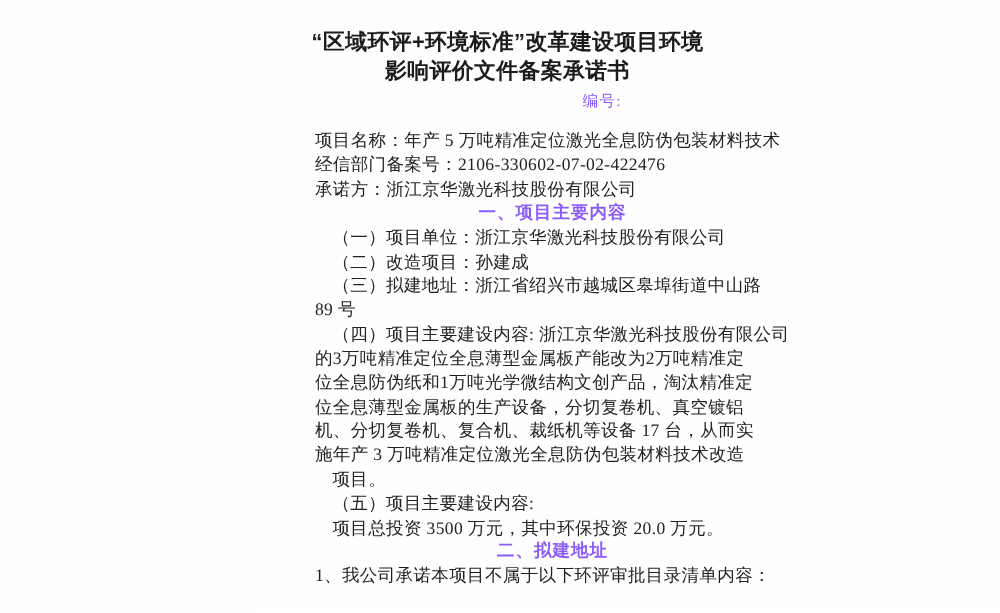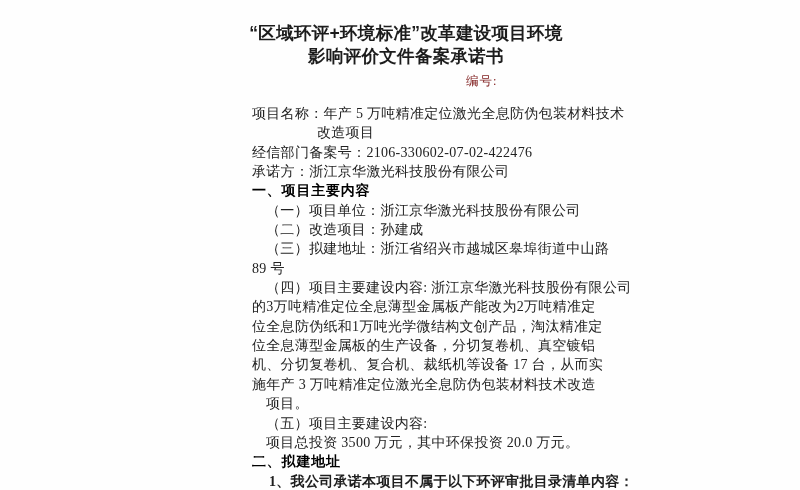--- a/index.html
+++ b/index.html
@@ -30,65 +30,64 @@
     line-height: 22.5px;
     color: #1c1c1c;
     letter-spacing: 0.3px;
   }
   .serial {
     position: absolute;
     top: 73px;
     left: 466px;
     font-size: 12.5px;
     letter-spacing: 1px;
-    color: #7f1d1d;
+    color: #8b5cf6;
   }
   .content {
     position: absolute;
     top: 104px;
     left: 252px;
     width: 380px;
     font-size: 14px;
     color: #222222;
   }
   .line {
     height: 19.35px;
     line-height: 19.35px;
     white-space: nowrap;
     letter-spacing: 0.3px;
   }
   .ind { padding-left: 14px; }
   .cont { padding-left: 65px; }
   .heading {
-    font-family: Liberation Sans, sans-serif;
+    font-family: Liberation Mono, monospace;
     font-weight: 700;
     letter-spacing: 0.8px;
-    color: #000000;
+    color: #8b5cf6;
+    text-align: center;
   }
   .bold {
-    font-weight: 700;
+    font-weight: 400;
     color: #1e1e1e;
-    margin-left: 17px;
   }
 </style>
 </head>
 <body>
 
 <div class="page">
 
   <div class="title-block">
     <div>“区域环评+环境标准”改革建设项目环境</div>
     <div>影响评价文件备案承诺书</div>
   </div>
 
   <div class="serial">编号:</div>
 
   <div class="content">
     <div class="line">项目名称：年产 5 万吨精准定位激光全息防伪包装材料技术</div>
-    <div class="line cont">改造项目</div>
     <div class="line">经信部门备案号：2106-330602-07-02-422476</div>
     <div class="line">承诺方：浙江京华激光科技股份有限公司</div>
     <div class="line heading">一、项目主要内容</div>
     <div class="line ind">（一）项目单位：浙江京华激光科技股份有限公司</div>
     <div class="line ind">（二）改造项目：孙建成</div>
     <div class="line ind">（三）拟建地址：浙江省绍兴市越城区皋埠街道中山路</div>
     <div class="line">89 号</div>
     <div class="line ind">（四）项目主要建设内容: 浙江京华激光科技股份有限公司</div>
     <div class="line">的3万吨精准定位全息薄型金属板产能改为2万吨精准定</div>
     <div class="line">位全息防伪纸和1万吨光学微结构文创产品，淘汰精准定</div>

